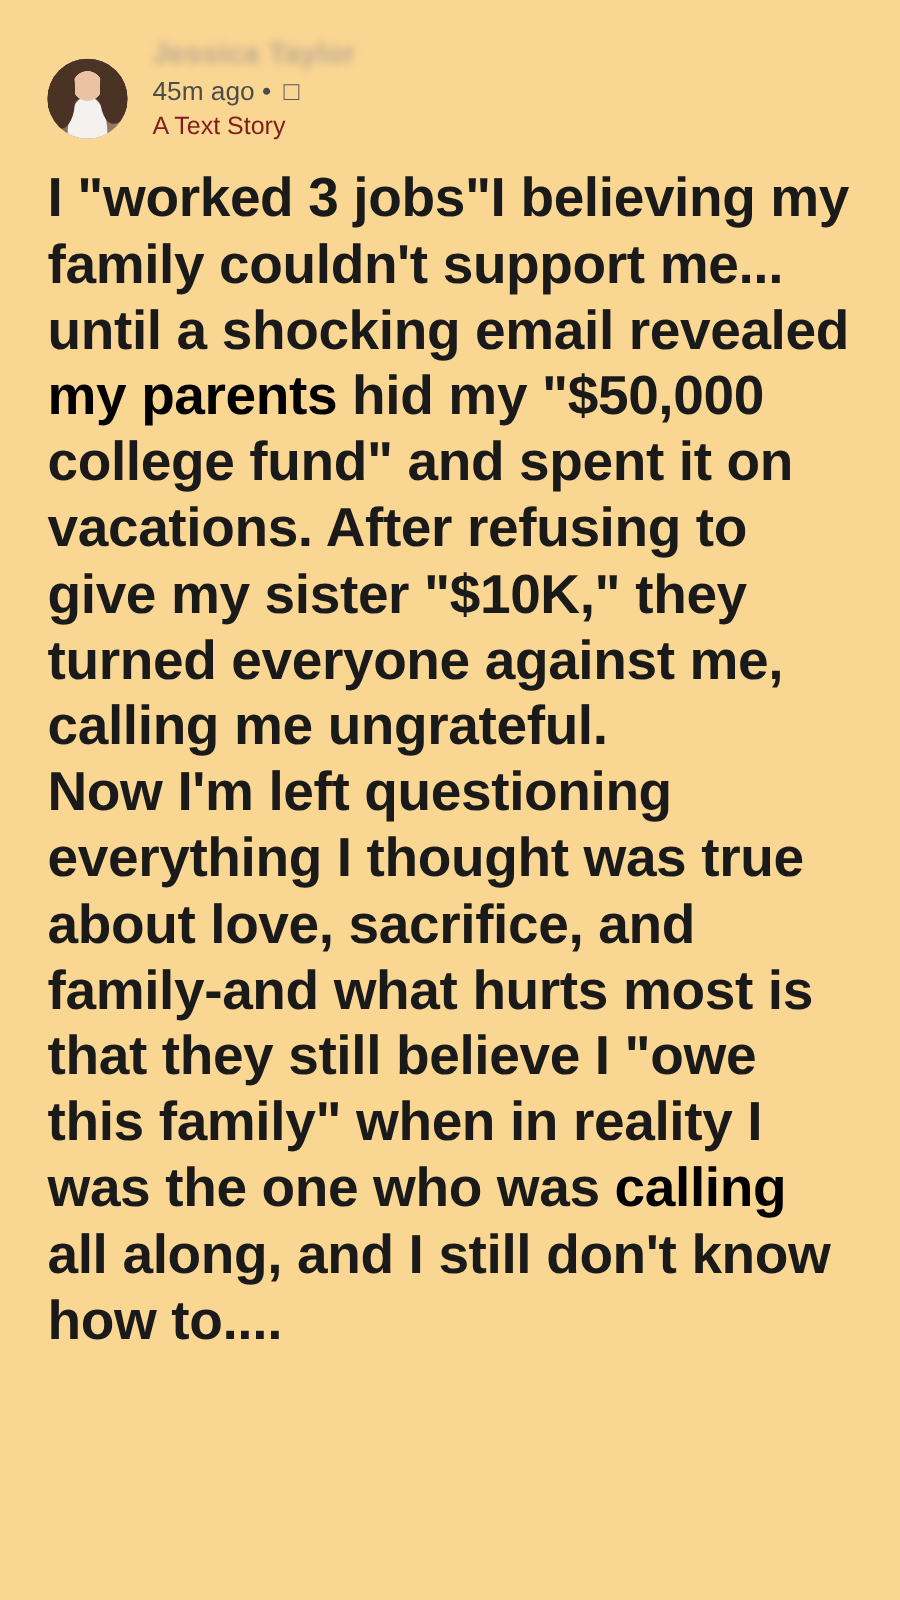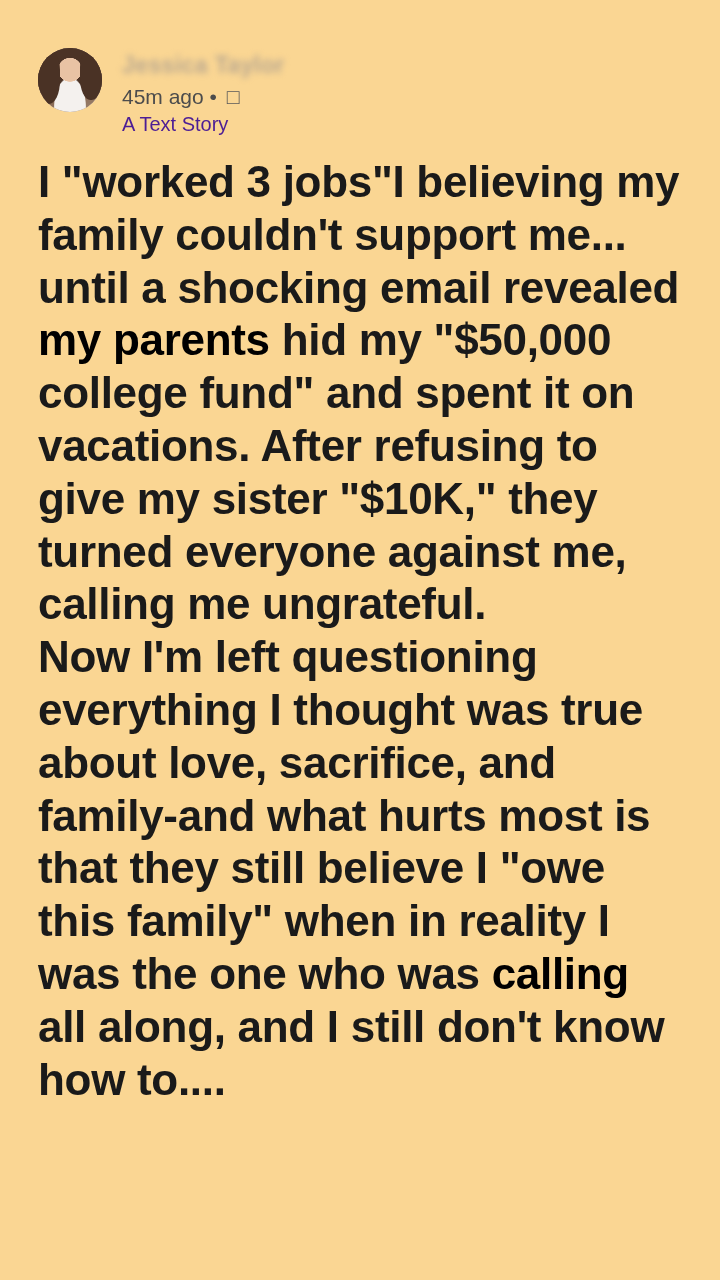--- a/index.html
+++ b/index.html
@@ -15,22 +15,22 @@
   }
   .post {
     width: 720px;
     height: 1280px;
     background: #fad693;
     box-sizing: border-box;
     position: relative;
   }
   .header {
     display: flex;
-    align-items: flex-start;
-    padding: 48px 0 0 38px;
+    align-items: flex-end;
+    padding: 25px 0 0 38px;
   }
   .avatar {
     width: 64px;
     height: 64px;
     border-radius: 50%;
     overflow: hidden;
     flex: 0 0 64px;
     background: #d8cfc6;
     position: relative;
   }
@@ -78,21 +78,21 @@
     color: #4c4c4c;
     margin-bottom: 7px;
   }
   .timeline .globe {
     display: inline-block;
     margin-left: 4px;
     color: #5a5a5a;
   }
   .story-label {
     font-size: 20px;
-    color: #4c1d95;
+    color: #7f1d1d;
   }
   .body-text {
     margin: 22px 36px 0 38px;
     font-size: 44px;
     line-height: 1.20;
     font-weight: bold;
     color: #1a1a1a;
     letter-spacing: -0.3px;
     word-wrap: break-word;
   }

